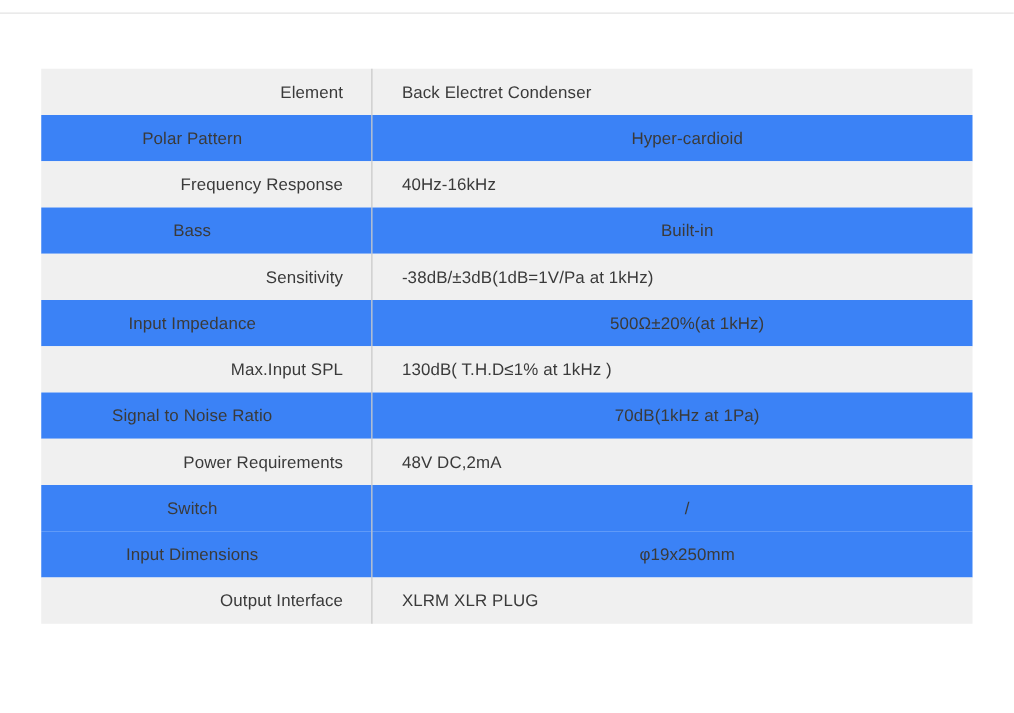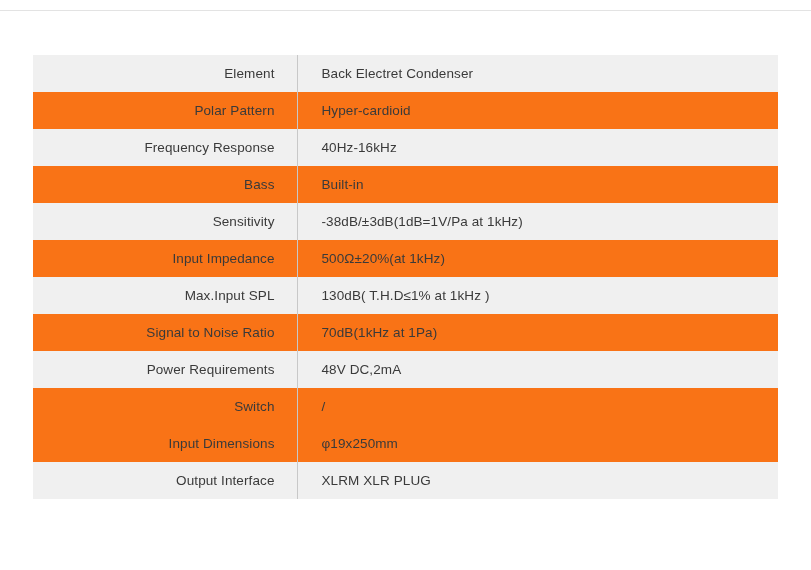--- a/index.html
+++ b/index.html
@@ -34,21 +34,22 @@
     left: 33px;
     width: 745px;
     border-collapse: collapse;
     table-layout: fixed;
   }
   .spec-table tr {
     height: 37px;
     padding-left: 12px;
   }
   .spec-table tr.row-even td {
-    background: #f97316;
+    background: #3b82f6;
+    text-align: center;
   }
   .spec-table tr.row-odd td {
     background: #f0f0f0;
   }
   .spec-table td {
     padding: 0;
     vertical-align: middle;
     font-size: 13.5px;
     letter-spacing: 0.1px;
   }

